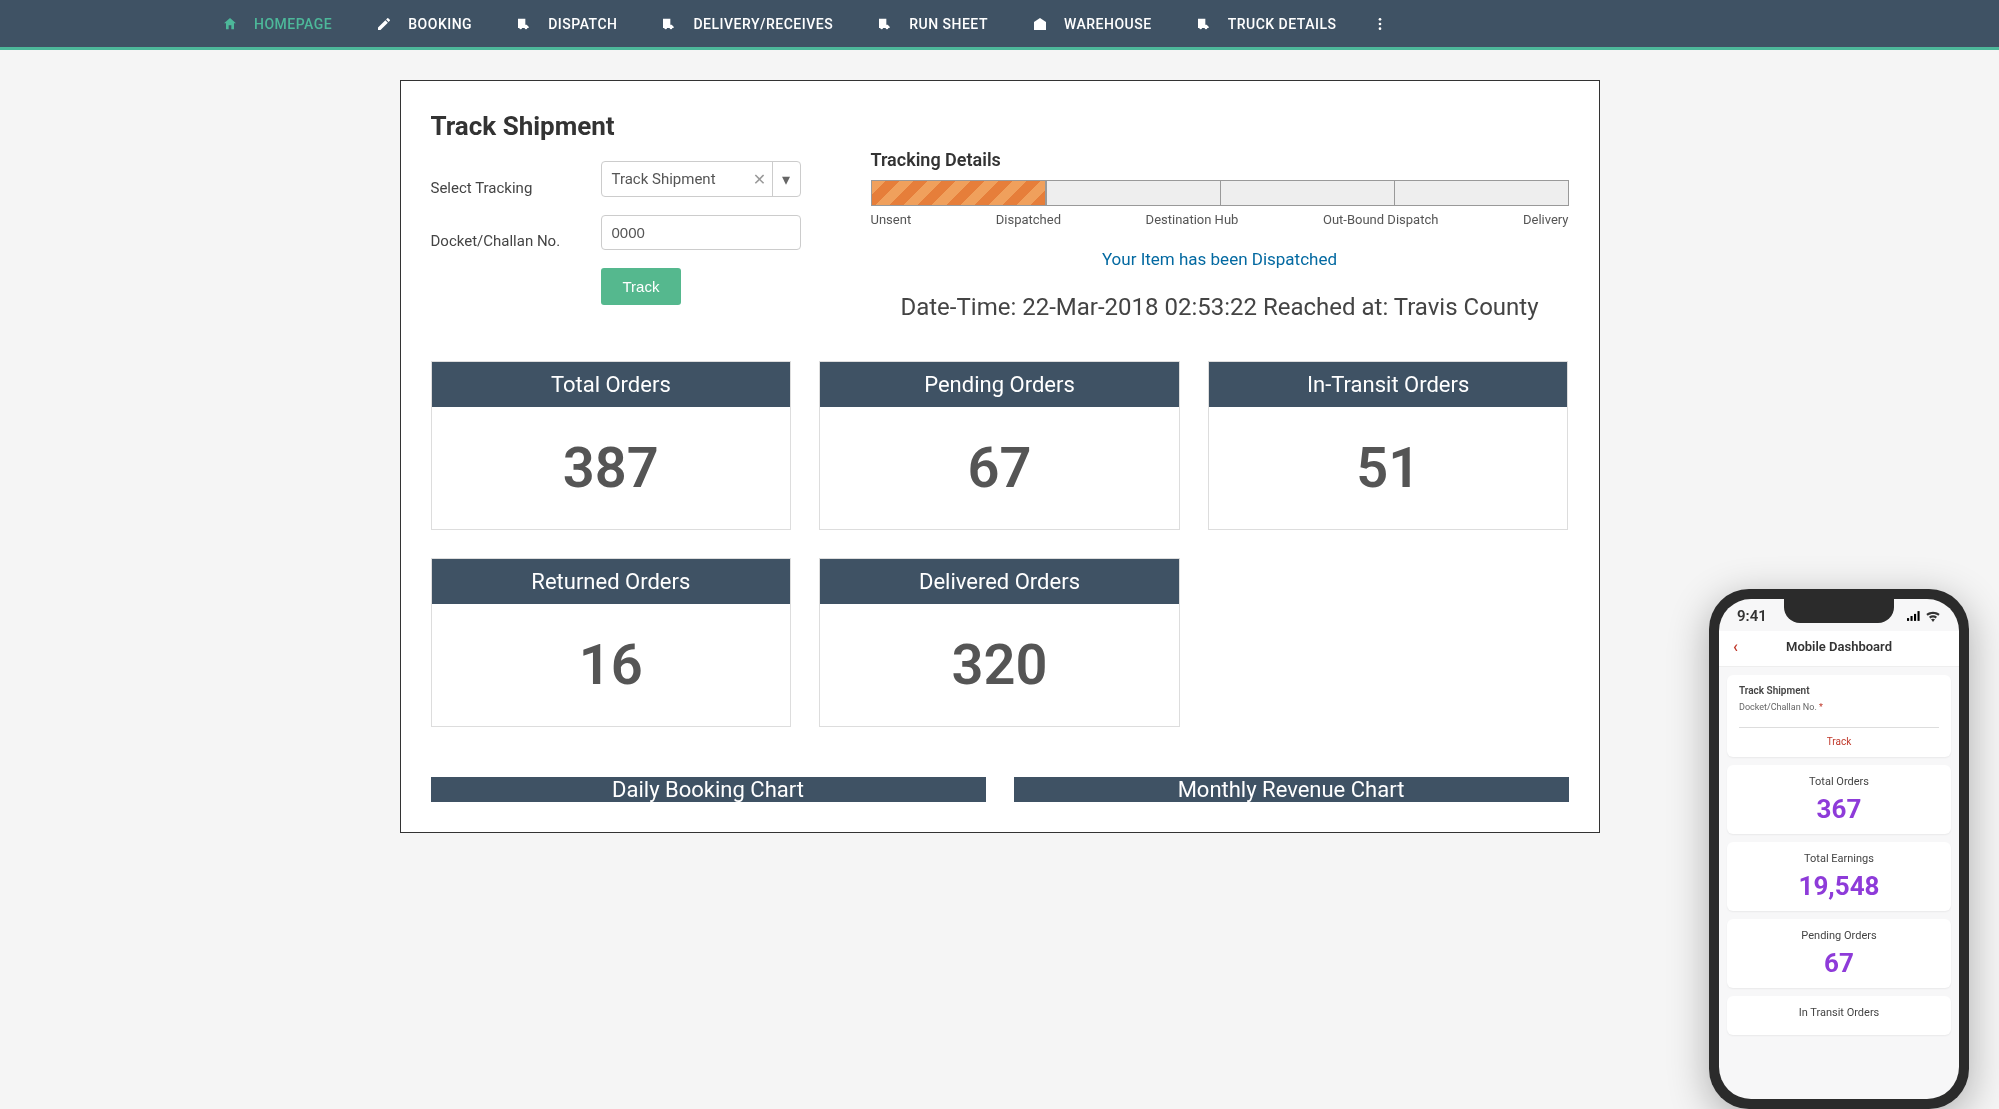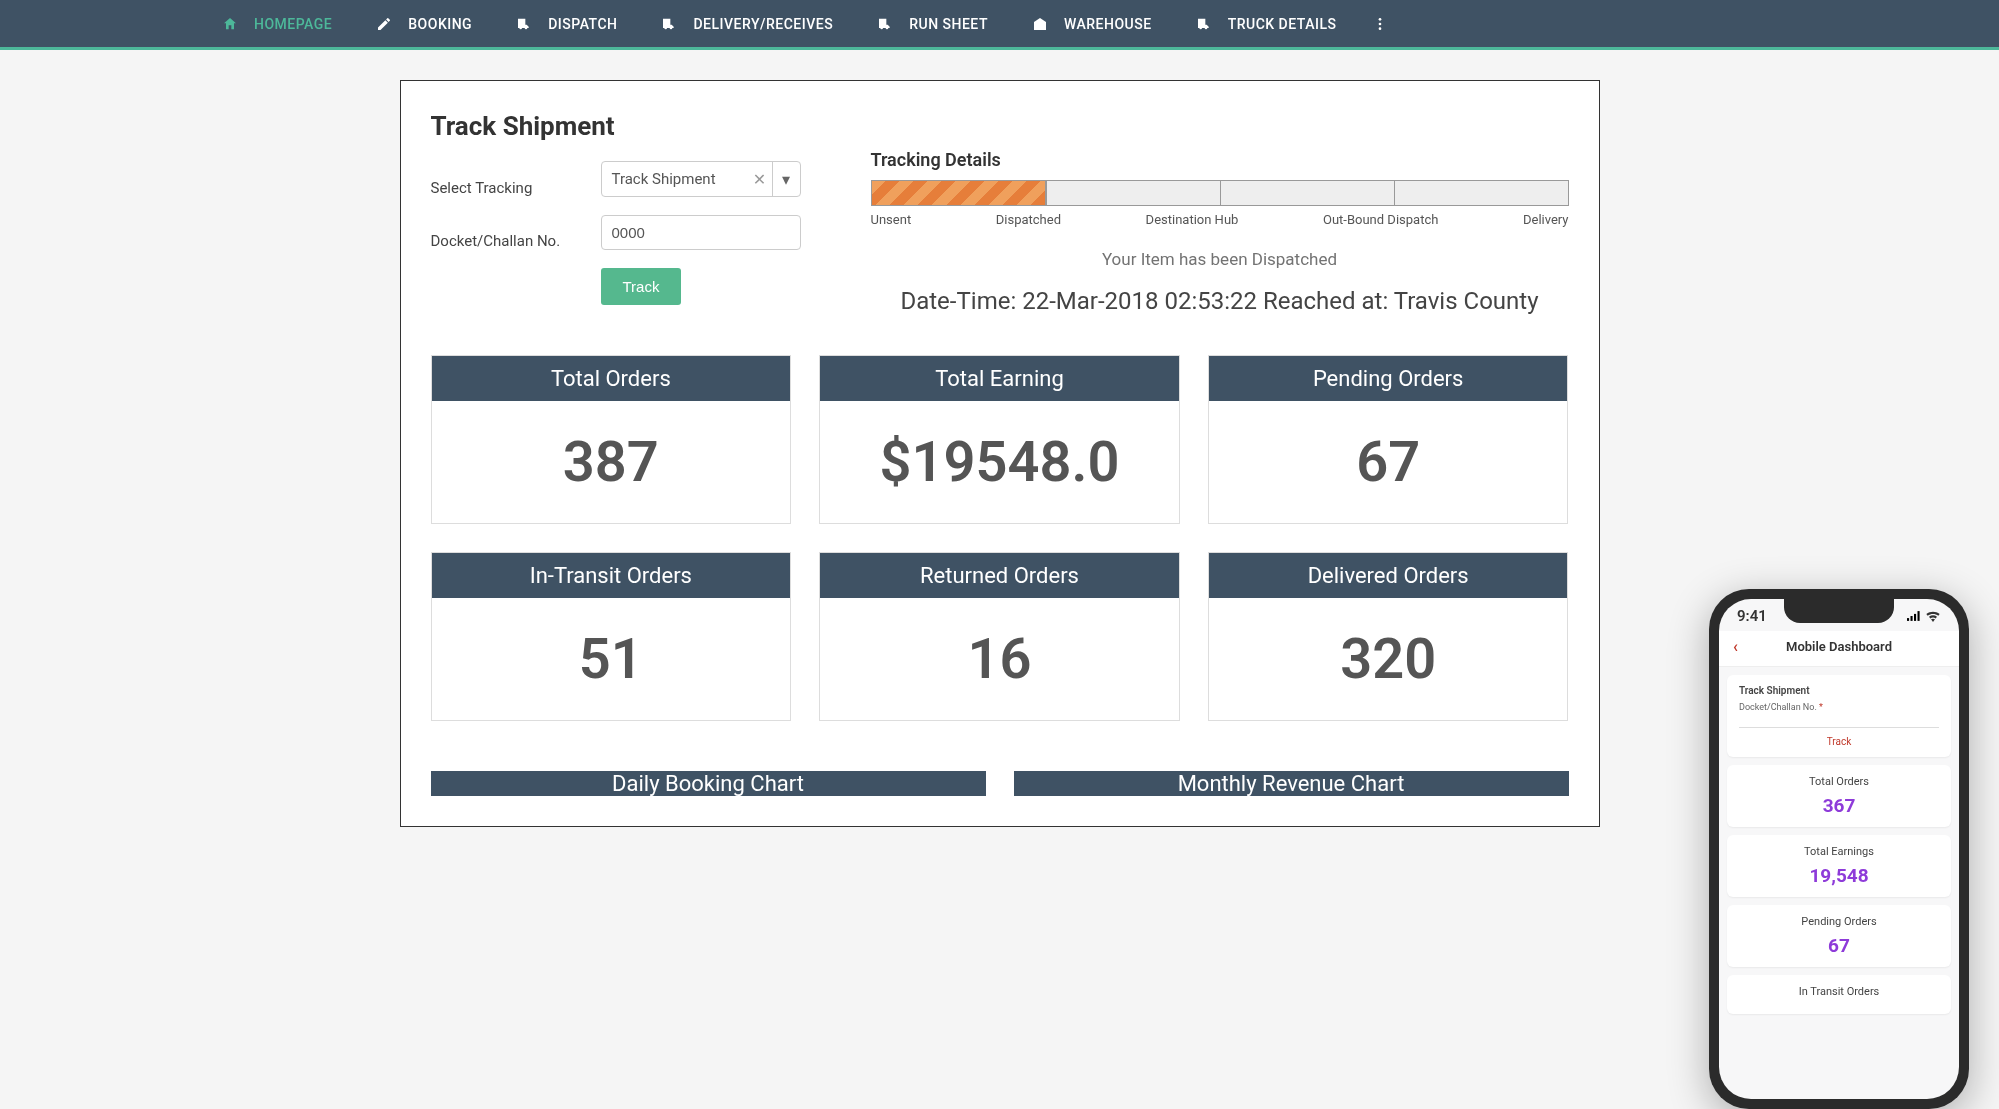--- a/index.html
+++ b/index.html
@@ -128,22 +128,22 @@
     .progress-labels {
       display:flex;
       justify-content:space-between;
       font-size:13px;
       color:#555;
       margin-bottom:22px;
     }
     .status-msg {
       text-align:center;
       font-size:17px;
-      color:#737373;
-      margin-bottom:18px;
+      color:#0369a1;
+      margin-bottom:24px;
     }
     .status-detail {
       text-align:center;
       font-size:24px;
       color:#444;
     }
     .status-detail .bold { font-weight:400; }
 
     .cards-grid {
       display:grid;
@@ -236,21 +236,21 @@
       text-align:center;
       box-shadow: 0 1px 2px rgba(0,0,0,0.06);
     }
     .m-card-left { text-align:left; }
     .m-title { font-size:10px; font-weight:600; color:#444; }
     .m-sub { font-size:9px; color:#666; margin-top:6px; }
     .m-req { color:#c0392b; }
     .m-input-line { border-bottom:1px solid #ddd; height:14px; margin-top:2px;}
     .m-track { color:#c0392b; font-size:10px; margin-top:8px; text-align:center;}
     .m-label { font-size:11px; color:#444; margin-bottom:6px; }
-    .m-val { font-size:19px; font-weight:700; color:#8e3bd9; }
+    .m-val { font-size:26px; font-weight:700; color:#8e3bd9; }
 
     svg { display:block; }
   </style>
 </head>
 <body>
 
 <div class="topnav">
   <div class="nav-spacer"></div>
   <div class="nav-item active">
     <span class="nav-icon">
@@ -362,24 +362,20 @@
       <div class="status-detail">
         <span>Date-Time: </span><span class="bold">22-Mar-2018 02:53:22</span><span> Reached at: </span><span class="bold">Travis County</span>
       </div>
     </div>
   </div>
 
   <div class="cards-grid">
     <div class="stat-card">
       <div class="stat-head">Total Orders</div>
       <div class="stat-val">387</div>
-    </div>
-    <div class="stat-card">
-      <div class="stat-head">Total Earning</div>
-      <div class="stat-val">$19548.0</div>
     </div>
     <div class="stat-card">
       <div class="stat-head">Pending Orders</div>
       <div class="stat-val">67</div>
     </div>
     <div class="stat-card">
       <div class="stat-head">In-Transit Orders</div>
       <div class="stat-val">51</div>
     </div>
     <div class="stat-card">

